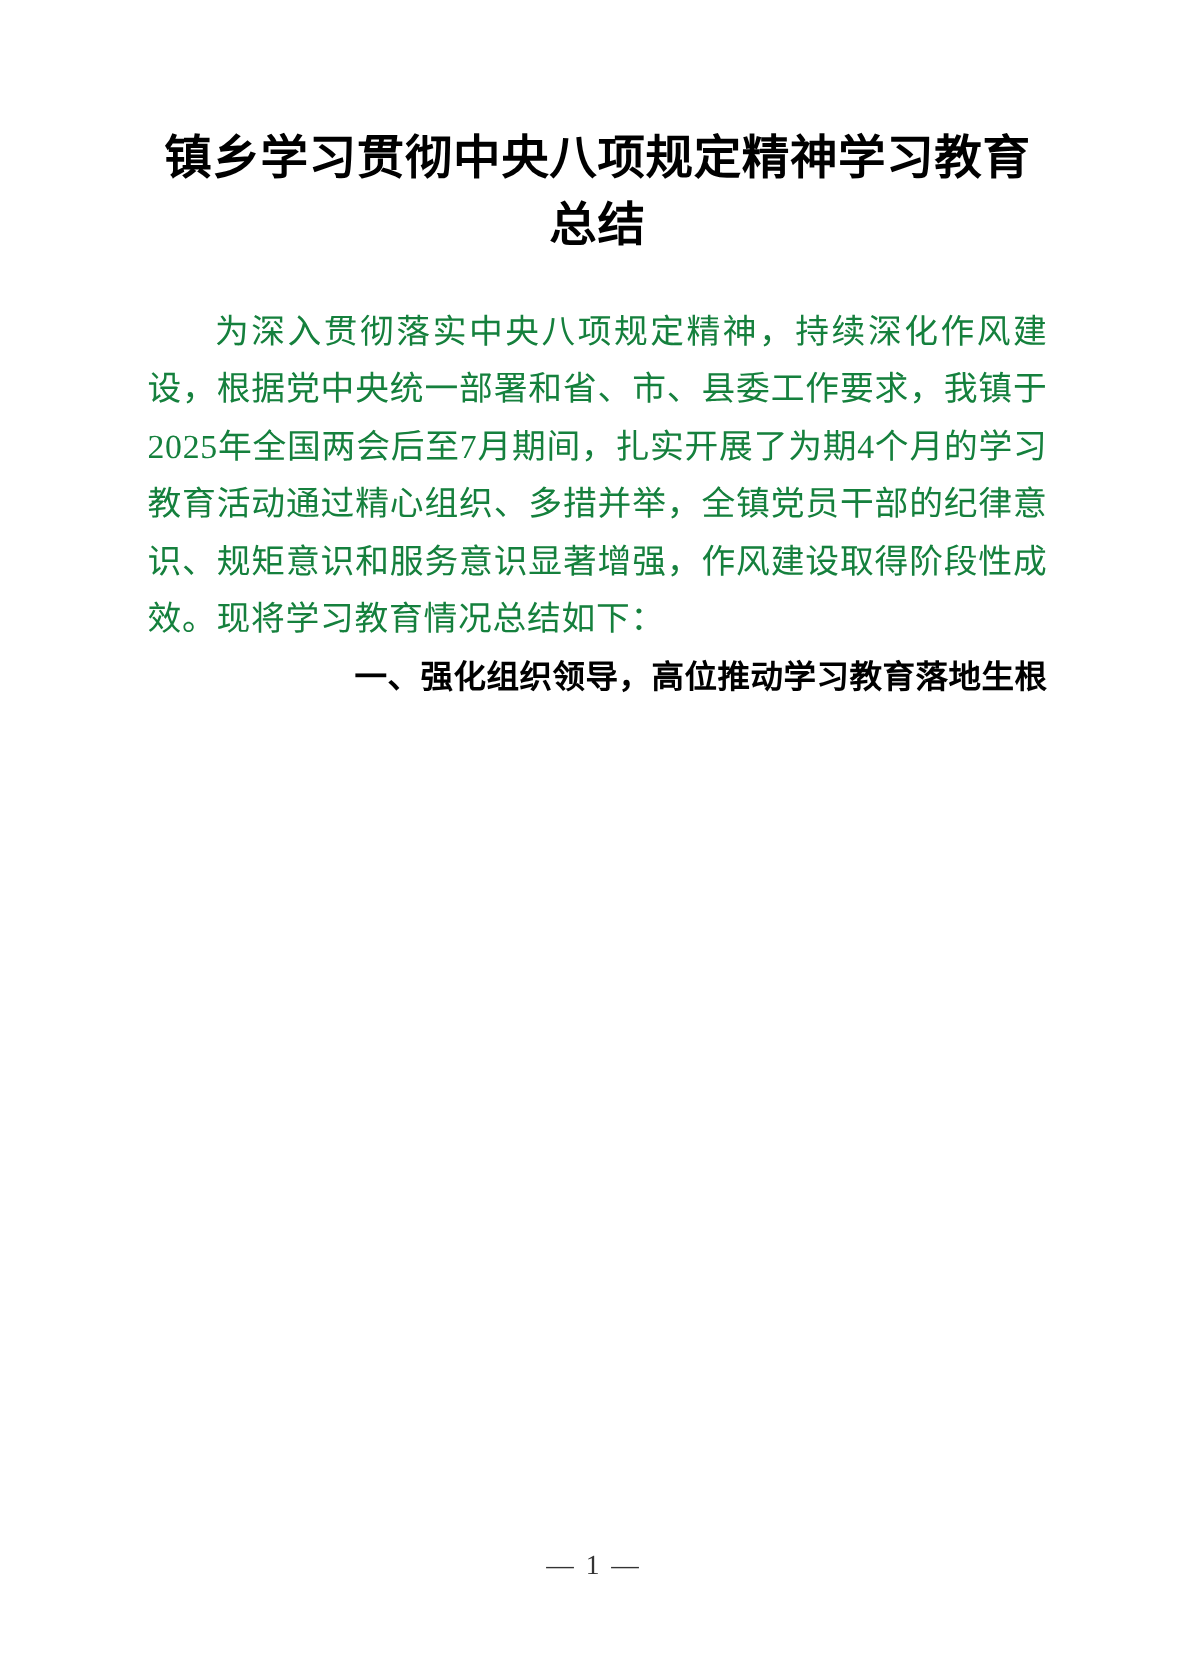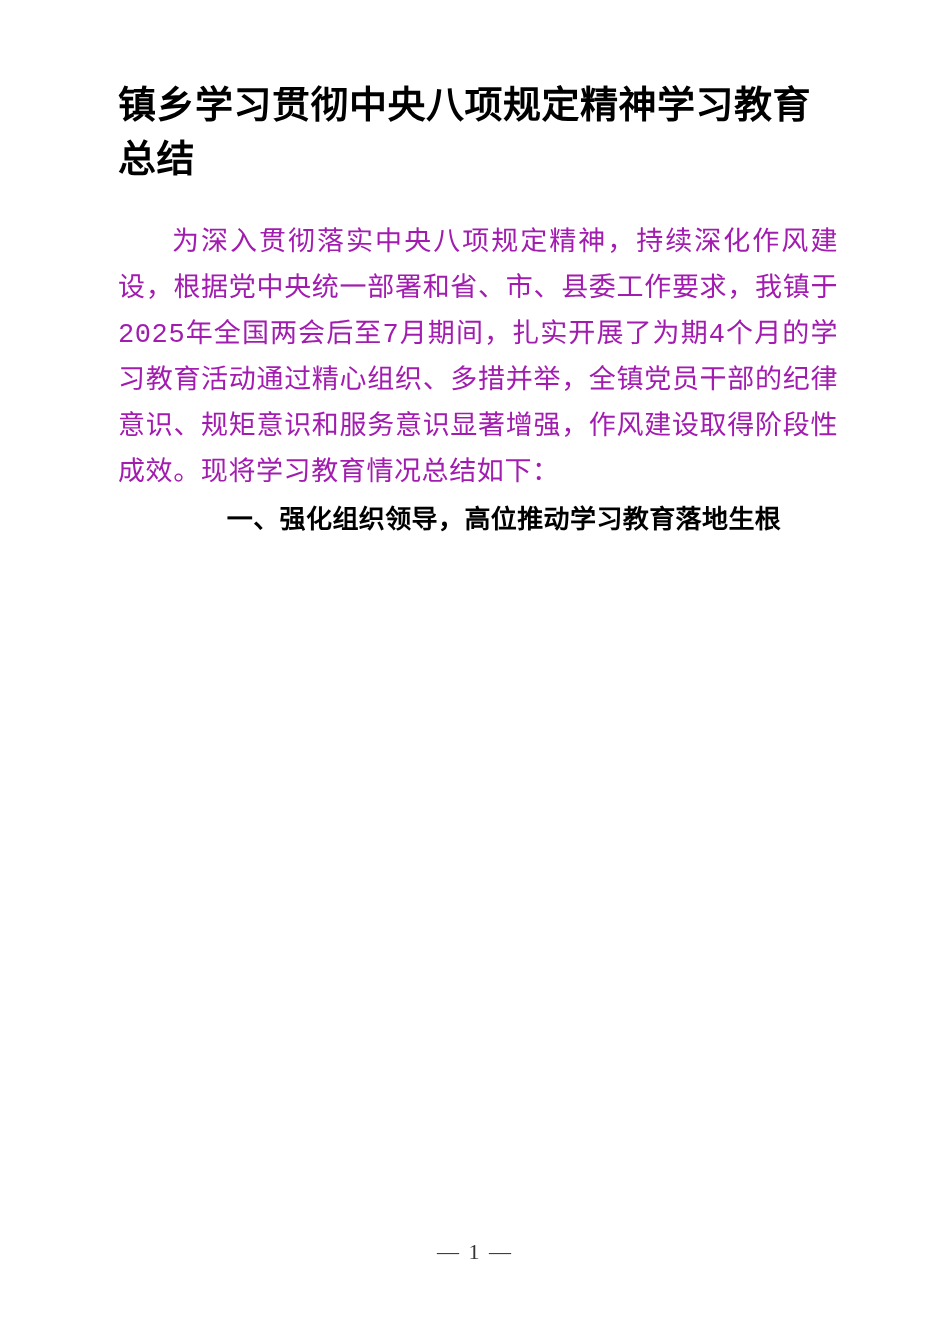--- a/index.html
+++ b/index.html
@@ -25,62 +25,62 @@
   .content {
     position: absolute;
     left: 118px;
     top: 0;
     width: 720px;
   }
 
   
   .doc-title {
     margin: 0;
-    padding-top: 78px;
+    padding-top: 100px;
     font-family: "Liberation Serif", "DejaVu Serif", serif;
     font-weight: bold;
     font-size: 38px;
     line-height: 54px;
-    text-align: left;
+    text-align: center;
     letter-spacing: 0.5px;
     color: #000000;
   }
 
   .doc-title .title-line {
     display: block;
   }
 
   
   .body-block {
     margin-top: 34px;
   }
 
   p.para {
     margin: 0;
-    font-family: Liberation Mono, monospace;
+    font-family: Liberation Serif, serif;
     font-size: 27px;
     line-height: 46px;
     text-align: justify;
     text-justify: inter-ideograph;
     text-indent: 2em;
     letter-spacing: 0.6px;
-    color: #a21caf;
+    color: #15803d;
     word-break: break-all;
   }
 
   
   h2.section-heading {
     margin: 0;
     font-family: "Liberation Sans", "DejaVu Sans", sans-serif;
     font-weight: bold;
     font-size: 26px;
     line-height: 46px;
     text-indent: 2em;
     letter-spacing: 0.4px;
-    text-align: center;
+    text-align: right;
     color: #000000;
   }
 
   
   .page-footer {
     position: absolute;
     left: 0;
     right: 0;
     top: 1238px;
     text-align: center;

